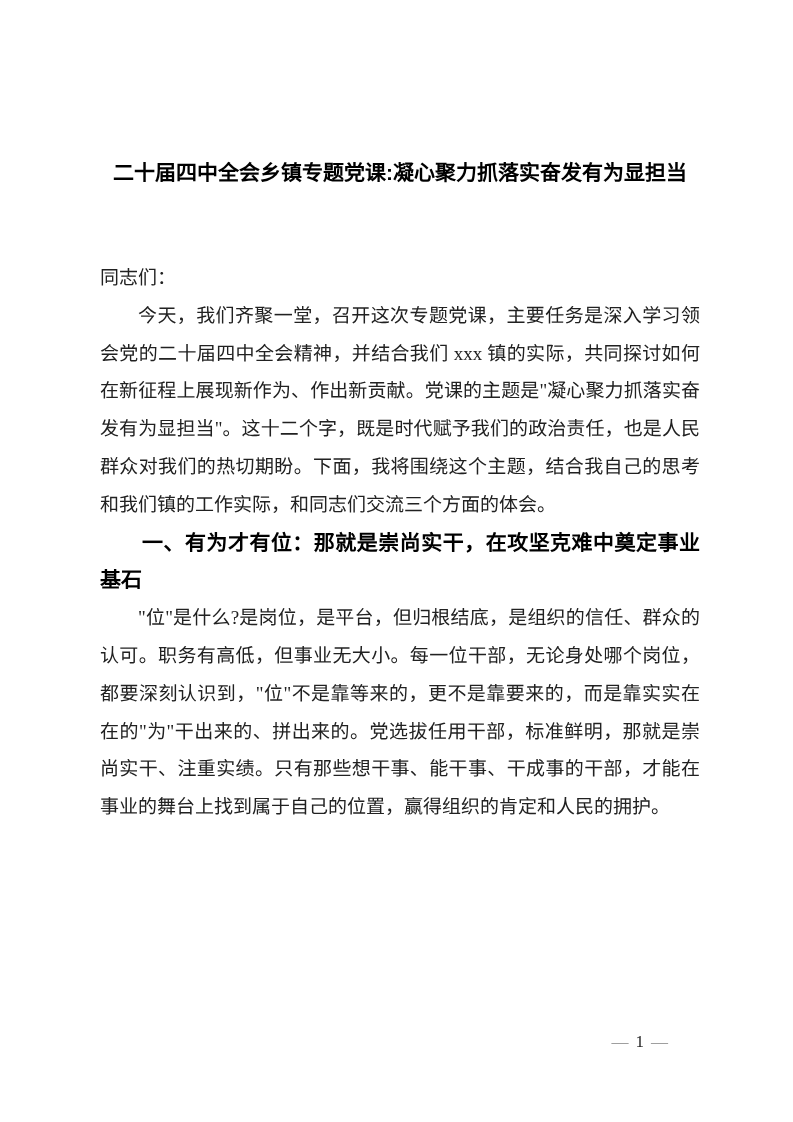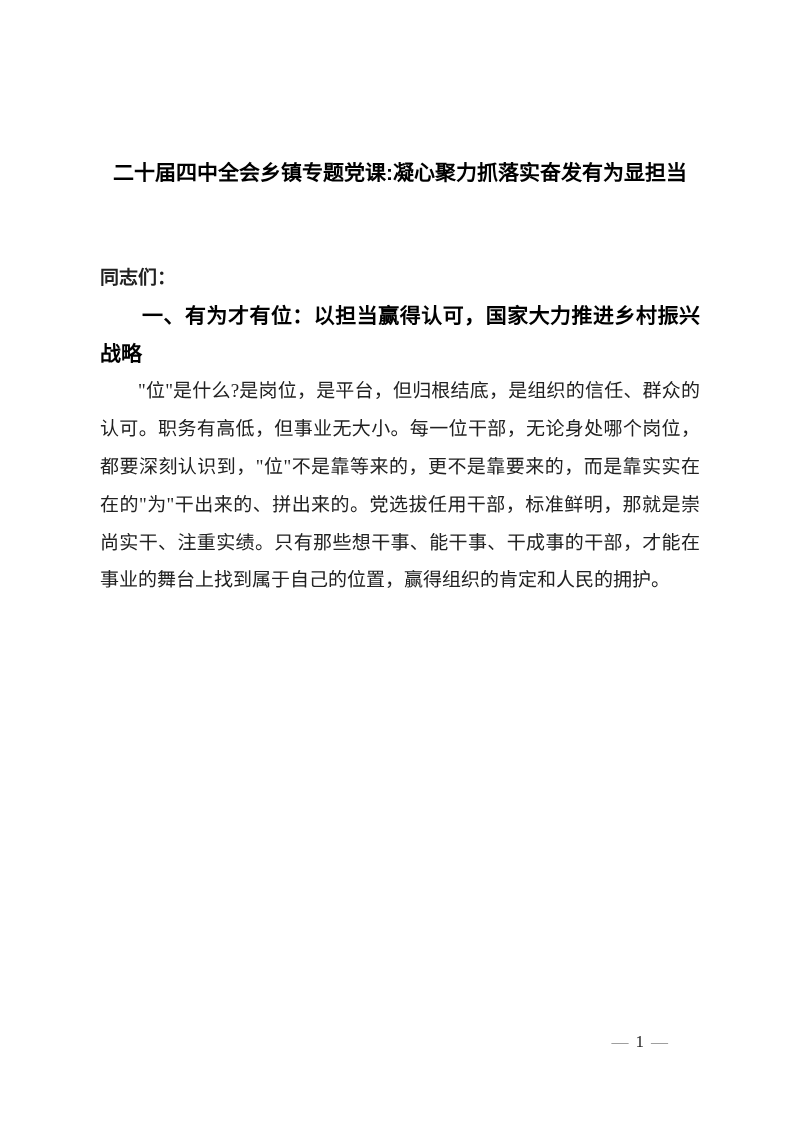--- a/index.html
+++ b/index.html
@@ -30,21 +30,20 @@
     font-size: 19px;
     line-height: 37.8px;
     color: #212121;
     text-align: justify;
   }
   .doc-body p {
     margin: 0;
   }
   .salutation {
     text-indent: 0;
-    font-weight: bold;
   }
   .body-para {
     text-indent: 2em;
   }
   .heading {
     font-family: "Liberation Sans", sans-serif;
     font-weight: 700;
     font-size: 21px;
     color: #000000;
     text-indent: 2em;
@@ -67,20 +66,21 @@
   }
 </style>
 </head>
 <body>
 
 <div class="page">
   <h1 class="doc-title">二十届四中全会乡镇专题党课:凝心聚力抓落实奋发有为显担当</h1>
 
   <main class="doc-body">
       <p class="salutation">同志们：</p>
-      <p class="heading">一、有为才有位：以担当赢得认可，国家大力推进乡村振兴战略</p>
+      <p class="body-para">今天，我们齐聚一堂，召开这次专题党课，主要任务是深入学习领会党的二十届四中全会精神，并结合我们 xxx 镇的实际，共同探讨如何在新征程上展现新作为、作出新贡献。党课的主题是"凝心聚力抓落实奋发有为显担当"。这十二个字，既是时代赋予我们的政治责任，也是人民群众对我们的热切期盼。下面，我将围绕这个主题，结合我自己的思考和我们镇的工作实际，和同志们交流三个方面的体会。</p>
+      <p class="heading">一、有为才有位：那就是崇尚实干，在攻坚克难中奠定事业基石</p>
       <p class="body-para">"位"是什么?是岗位，是平台，但归根结底，是组织的信任、群众的认可。职务有高低，但事业无大小。每一位干部，无论身处哪个岗位，都要深刻认识到，"位"不是靠等来的，更不是靠要来的，而是靠实实在在的"为"干出来的、拼出来的。党选拔任用干部，标准鲜明，那就是崇尚实干、注重实绩。只有那些想干事、能干事、干成事的干部，才能在事业的舞台上找到属于自己的位置，赢得组织的肯定和人民的拥护。</p>
     </main>
 
   <div class="page-footer">
     <span class="footer-dash">—</span><span class="footer-page-number">1</span><span class="footer-dash">—</span>
   </div>
 </div>
 
 </body></html>

